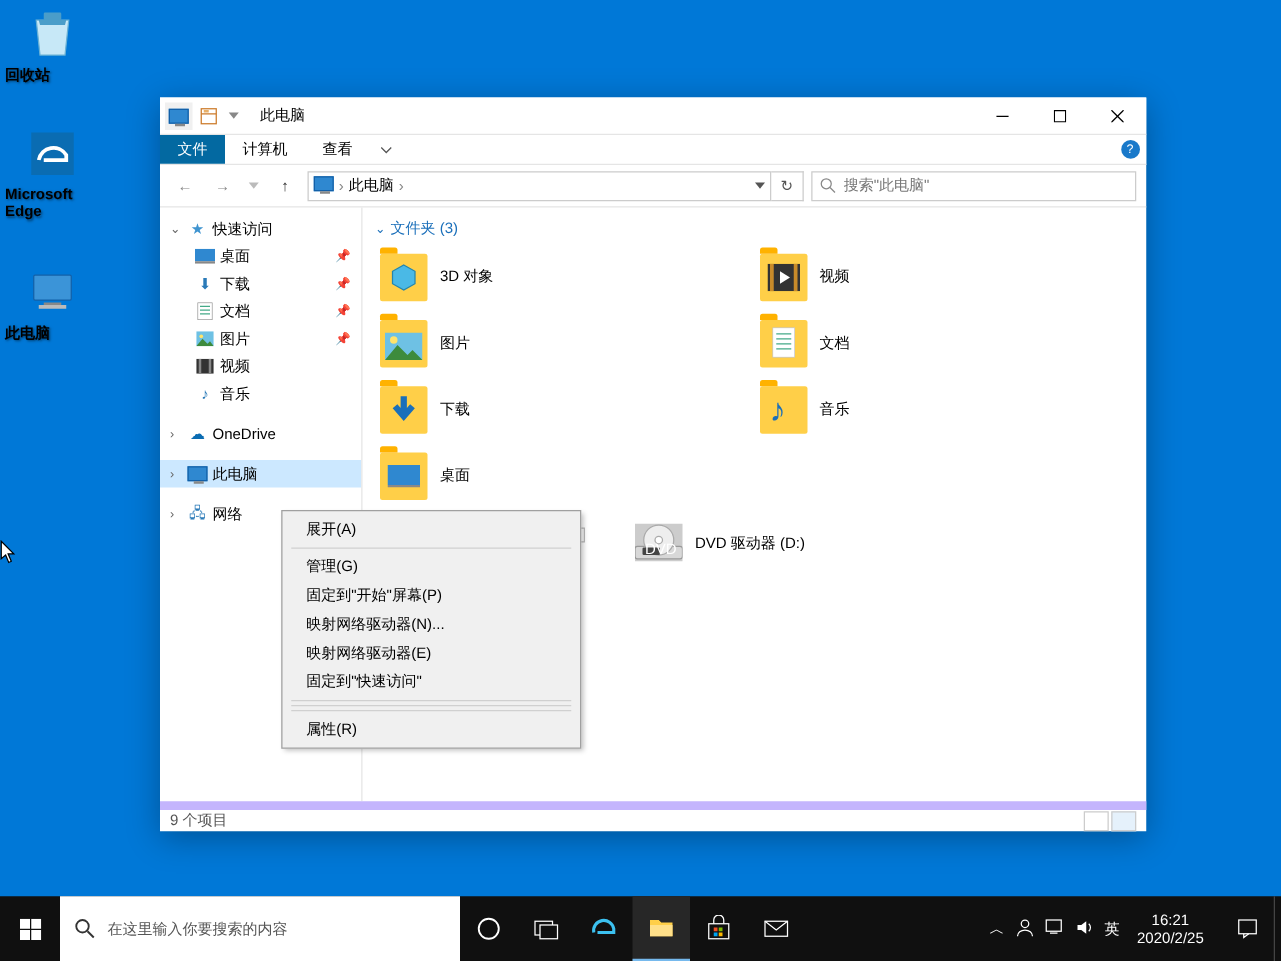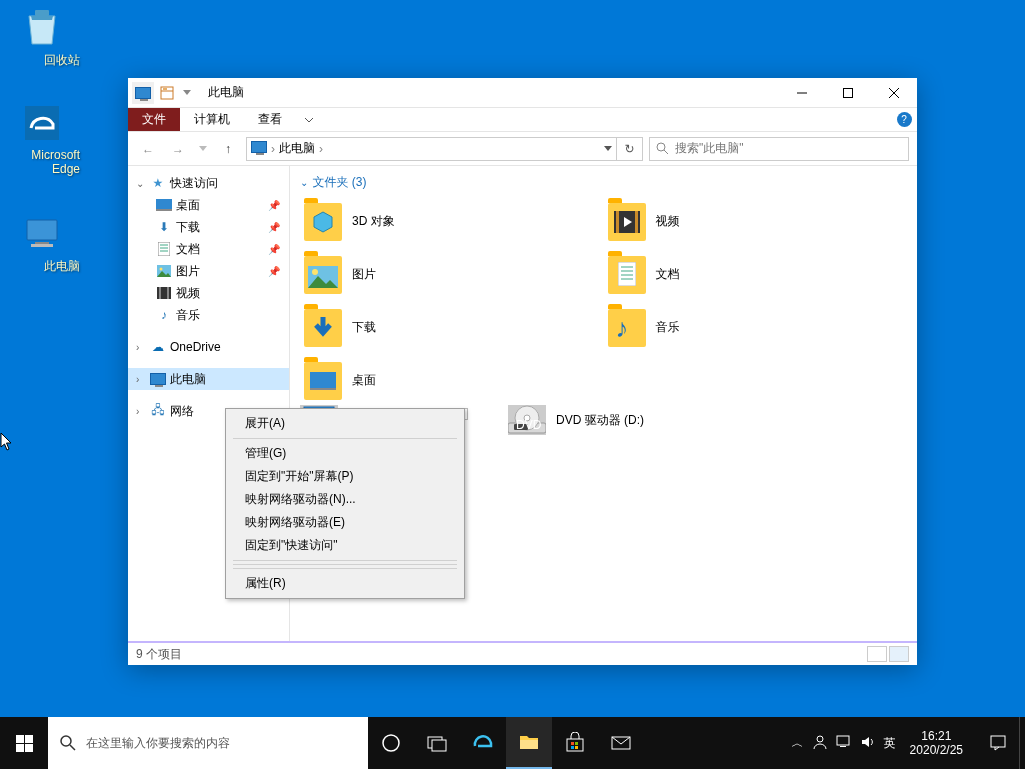--- a/index.html
+++ b/index.html
@@ -1,34 +1,34 @@
 <!DOCTYPE html>
 <html><head>
 <meta charset="utf-8">
 <style>
 * { margin:0; padding:0; box-sizing:border-box; font-family:"Microsoft YaHei","Segoe UI",Arial,sans-serif; font-size:12px; }
 body { width:1025px; height:769px; background:#0078d7; position:relative; overflow:hidden; }
 
 
-.desktop-icon { position:absolute; width:76px; text-align:right; color:#fef9c3; cursor:pointer; }
+.desktop-icon { position:absolute; width:76px; text-align:left; color:#000000; cursor:pointer;font-weight:bold; }
 .desktop-icon .ic { width:42px; height:42px; margin:0 auto 4px; }
 .desktop-icon span { display:block; text-shadow:1px 1px 2px rgba(0,0,0,.5); }
 
 
 .explorer { position:absolute; left:128px; top:78px; width:789px; height:587px; background:#fff; box-shadow:0 5px 25px rgba(0,0,0,.3); display:flex; flex-direction:column; }
 .titlebar { height:30px; background:#fff; display:flex; align-items:center; border-bottom:1px solid #e5e5e5; }
 .titlebar .qat { display:flex; align-items:center; gap:2px; padding-left:4px; margin-right:10px; }
 .titlebar .qat .qi { width:22px; height:22px; background:#f0f0f0; display:flex; align-items:center; justify-content:center; }
 .titlebar .title { flex:1; padding-left:4px; }
 .titlebar .winbtns { display:flex; }
 .titlebar .winbtns div { width:46px; height:30px; display:flex; align-items:center; justify-content:center; }
 
 .ribbon-tabs { height:24px; display:flex; align-items:stretch; background:#fff; border-bottom:1px solid #e5e5e5; }
 .ribbon-tabs .tab { padding:0 14px; display:flex; align-items:center; }
-.ribbon-tabs .tab.file { background:#7f1d1d; color:#fff; }
+.ribbon-tabs .tab.file { background:#0369a1; color:#fff; }
 .ribbon-help { margin-left:auto; width:26px; display:flex;align-items:center;justify-content:center; }
 .ribbon-help .hc { width:15px;height:15px;border-radius:50%;background:#1979ca;color:#fff;font-size:10px;line-height:15px;text-align:center;}
 .ribbon-chevron { width:26px; display:flex;align-items:center;justify-content:center;color:#555; }
 
 .addrbar { height:34px; display:flex; align-items:center; padding:0 8px; gap:6px; border-bottom:1px solid #e5e5e5; }
 .navbtn { width:24px; height:24px; color:#888; display:flex;align-items:center;justify-content:center; }
 .navbtn.enabled { color:#333; }
 .addrbox { flex:1; height:24px; border:1px solid #ccc; display:flex; align-items:center; padding:0 4px; gap:4px; }
 .addrbox .pc-ic { width:16px;height:16px; }
 .refresh { width:26px;height:24px; border:1px solid #ccc; border-left:none; display:flex;align-items:center;justify-content:center; color:#555; }
@@ -46,29 +46,29 @@
 .nav .item.top2 { padding-left:8px; }
 
 .content { flex:1; padding:8px 10px; position:relative; overflow:hidden; }
 .group-hd { color:#1a6fba; font-size:12px; display:flex;align-items:center;gap:4px; margin-bottom:6px; }
 .group-hd .ar { font-size:10px; }
 .folders { display:grid; grid-template-columns:1fr 1fr; gap:4px 0; }
 .fitem { display:flex; align-items:center; height:49px; padding-left:4px; }
 .fitem .fic { width:38px; height:38px; background:#ffcf48; position:relative; border-radius:2px; margin-right:10px; }
 .fitem .fic::before { content:""; position:absolute; top:-5px; left:0; width:14px;height:5px; background:#ffb200; border-radius:2px 2px 0 0;}
 .fitem .lbl { }
-.devices { display:flex; gap:40px; }
+.devices { display:flex; gap:40px; margin-top:14px; }
 .drive { display:flex; align-items:center; gap:10px; }
 .drive .dic { width:38px;height:30px; background:#ccc; position:relative; }
 .drive .dinfo { }
 .drive .bar { width:120px; height:12px; border:1px solid #bbb; margin:2px 0; position:relative; }
 .drive .bar .fill { height:100%; background:#26a0da; }
 .drive .free { color:#555; font-size:11px; }
 
-.status { height:24px; border-top:2px solid #c4b5fd; display:flex; align-items:center; padding:0 8px; color:#555; }
+.status { height:24px; border-top:7px solid #c4b5fd; display:flex; align-items:center; padding:0 8px; color:#555; }
 .status .views { margin-left:auto; display:flex; gap:2px; }
 .status .views div { width:20px;height:16px; border:1px solid #ccc; }
 
 
 .ctx { position:absolute; left:225px; top:408px; width:240px; background:#f0f0f0; border:1px solid #a0a0a0; box-shadow:2px 2px 4px rgba(0,0,0,.25); padding:3px; }
 .ctx .ci { height:23px; display:flex; align-items:center; padding:0 16px; }
 .ctx .sep { height:1px; background:#d0d0d0; margin:3px 4px; }
 .ctx .hl { border:2px solid #e81123; padding-top:1px; padding-bottom:1px; margin:1px 10px; }
 
 

